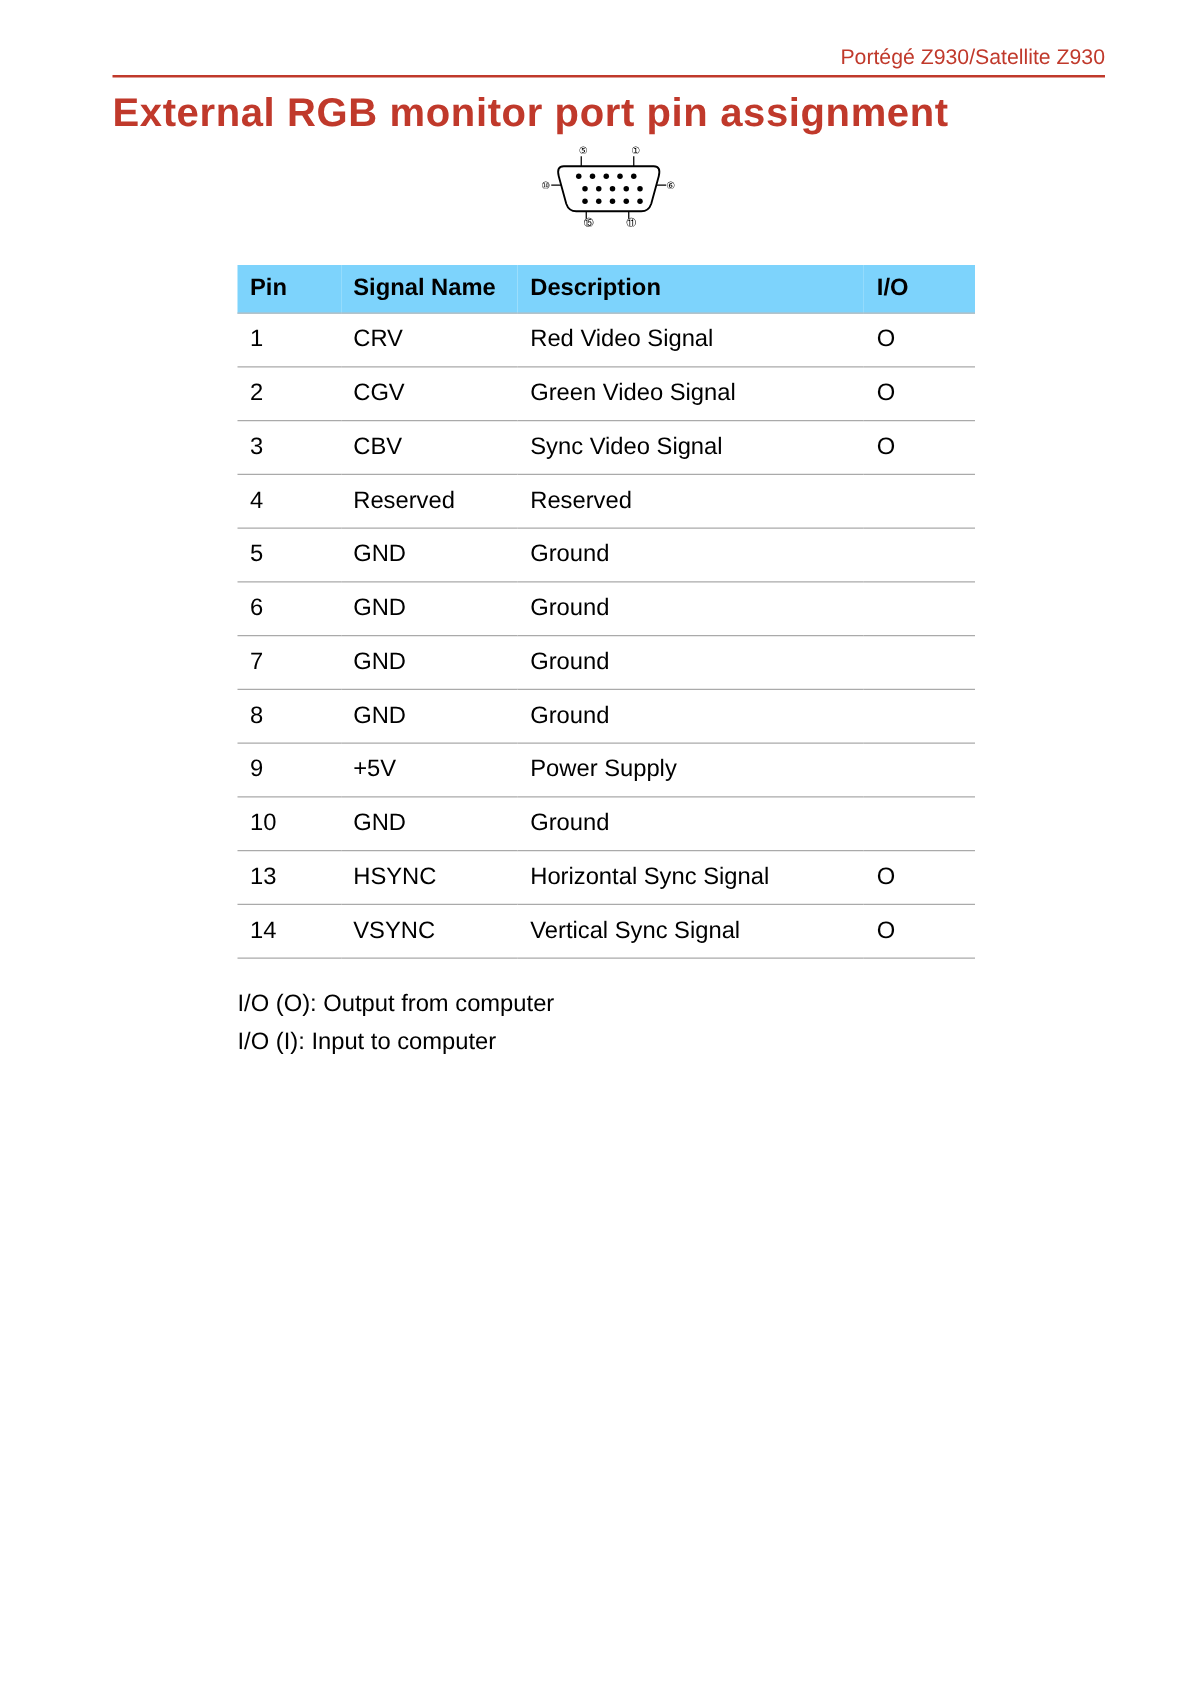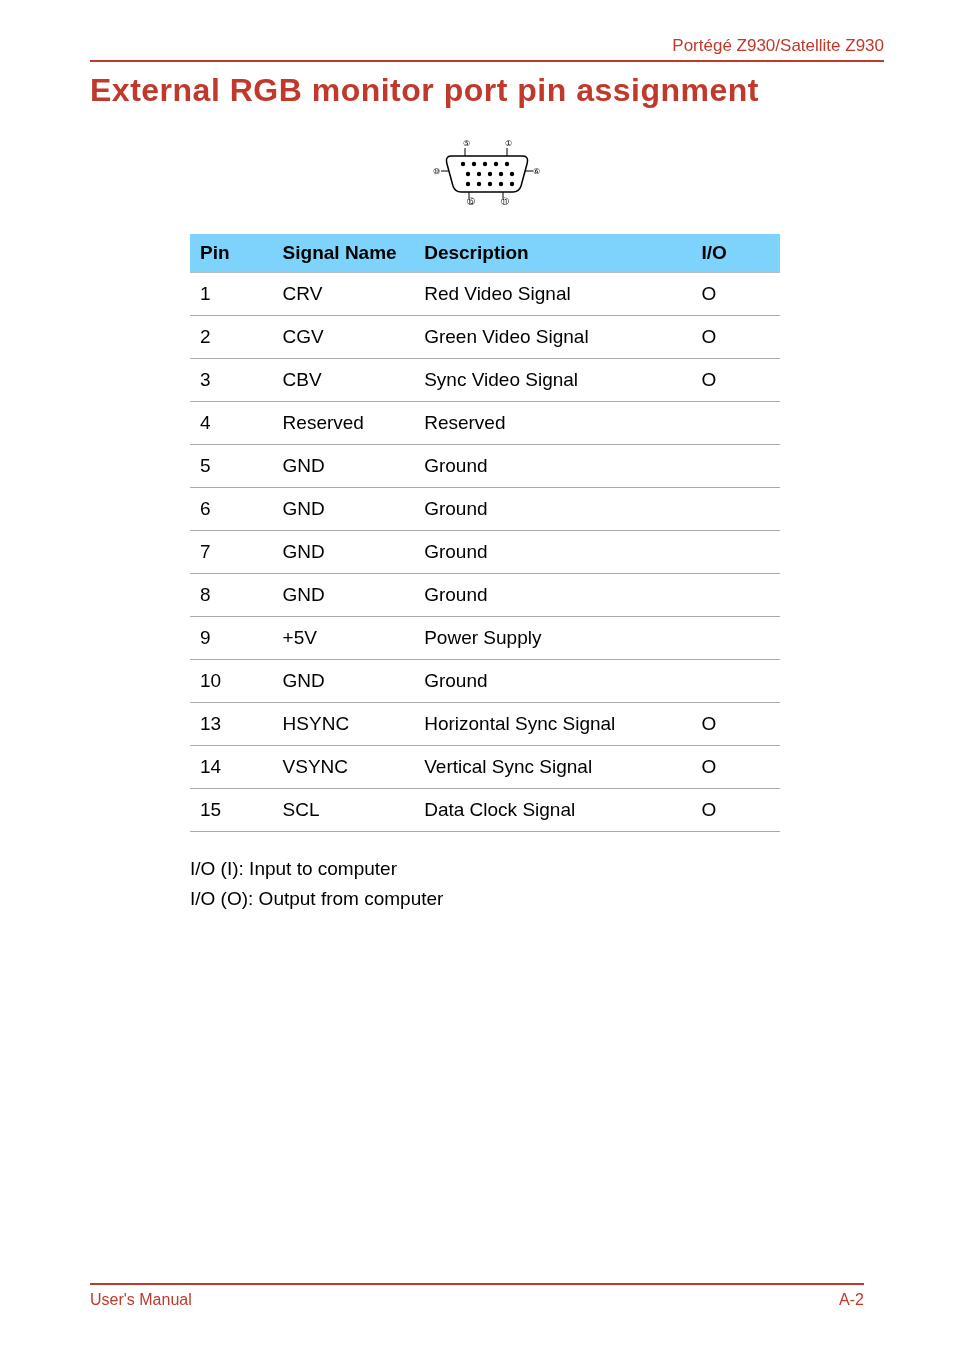--- a/index.html
+++ b/index.html
@@ -1,20 +1,20 @@
 <!DOCTYPE html>
 <html><head>
 <meta charset="utf-8">
 <style>
   * { box-sizing: border-box; margin: 0; padding: 0; }
   html, body { width: 954px; height: 1345px; font-family: Arial, Helvetica, sans-serif; background: #fff; color: #000; }
   .page { width: 954px; height: 1345px; position: relative; padding: 36px 70px 40px 90px; }
   .header-line { border-top: 2px solid #c0392b; width: 100%; margin-top: 4px; }
   .header-text { text-align: right; color: #c0392b; font-size: 17px; margin-bottom: 2px; }
-  .title { color: #c0392b; font-family: Arial, sans-serif; font-weight: 900; font-size: 32px; margin-top: 10px; margin-bottom: 27px; letter-spacing: 0.5px; }
+  .title { color: #c0392b; font-family: Arial, sans-serif; font-weight: 900; font-size: 32px; margin-top: 10px; margin-bottom: 4px; letter-spacing: 0.5px; }
   .diagram-wrap { text-align: center; margin-bottom: 24px; }
   .content { padding-left: 100px; width: 690px; }
   table { border-collapse: collapse; width: 100%; font-size: 19px; }
   th { text-align: left; font-weight: bold; background: #7dd3fc; padding: 8px 10px; border-bottom: 1px solid #bbb; }
   td { padding: 10px 10px; border-bottom: 1px solid #aaa; }
   .col-pin { width: 14%; }
   .col-sig { width: 24%; }
   .col-desc { width: 47%; }
   .col-io { width: 15%; }
   .notes { margin-top: 22px; font-size: 19px; line-height: 1.6; }
@@ -145,35 +145,22 @@
             <td>HSYNC</td>
             <td>Horizontal Sync Signal</td>
             <td>O</td>
           </tr>
           <tr>
             <td>14</td>
             <td>VSYNC</td>
             <td>Vertical Sync Signal</td>
             <td>O</td>
           </tr>
-          <tr>
-            <td>15</td>
-            <td>SCL</td>
-            <td>Data Clock Signal</td>
-            <td>O</td>
-          </tr>
         </tbody>
     </table>
 
     <div class="notes">
+      <div>I/O (O): Output from computer</div>
       <div>I/O (I): Input to computer</div>
-      <div>I/O (O): Output from computer</div>
     </div>
   </div>
 
-  <div class="footer">
-    <div class="footer-line"></div>
-    <div class="footer-row">
-      <span>User's Manual</span>
-      <span>A-2</span>
-    </div>
-  </div>
 </div>
 
 </body></html>

